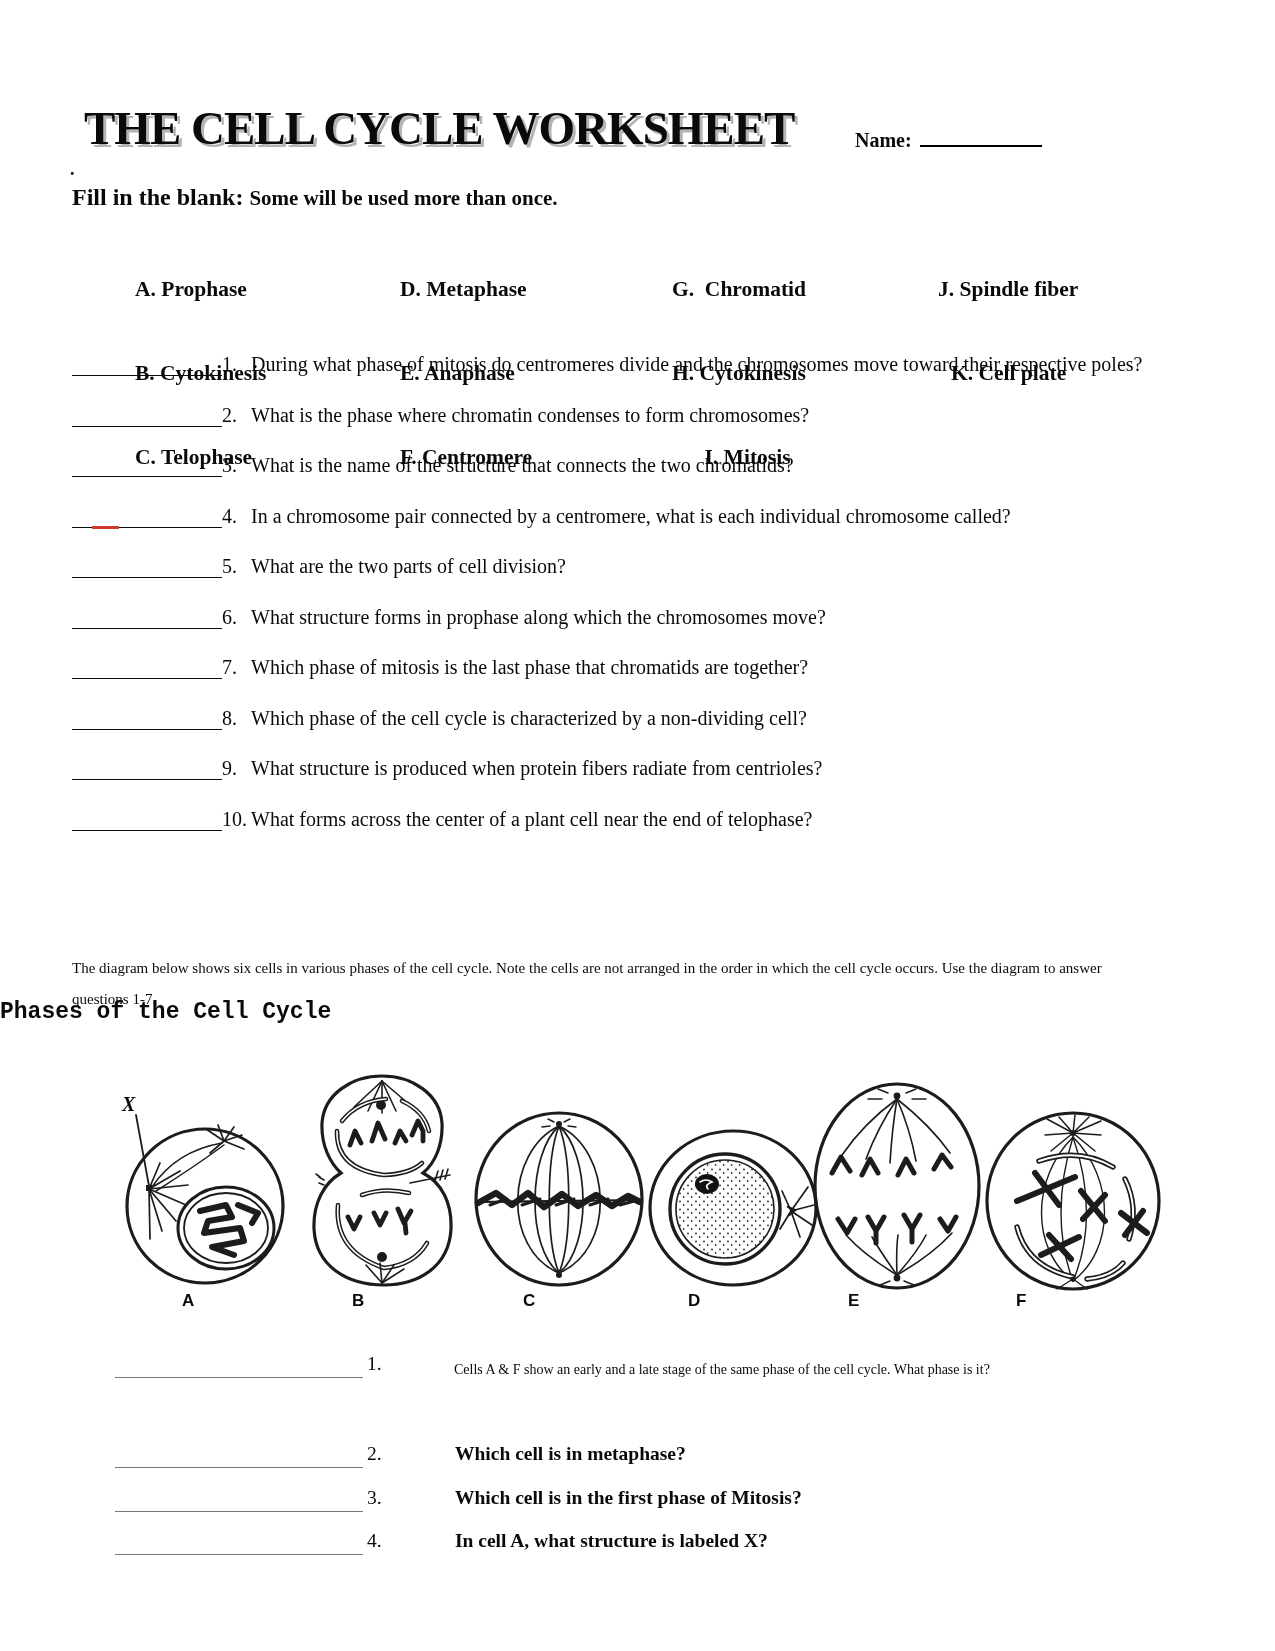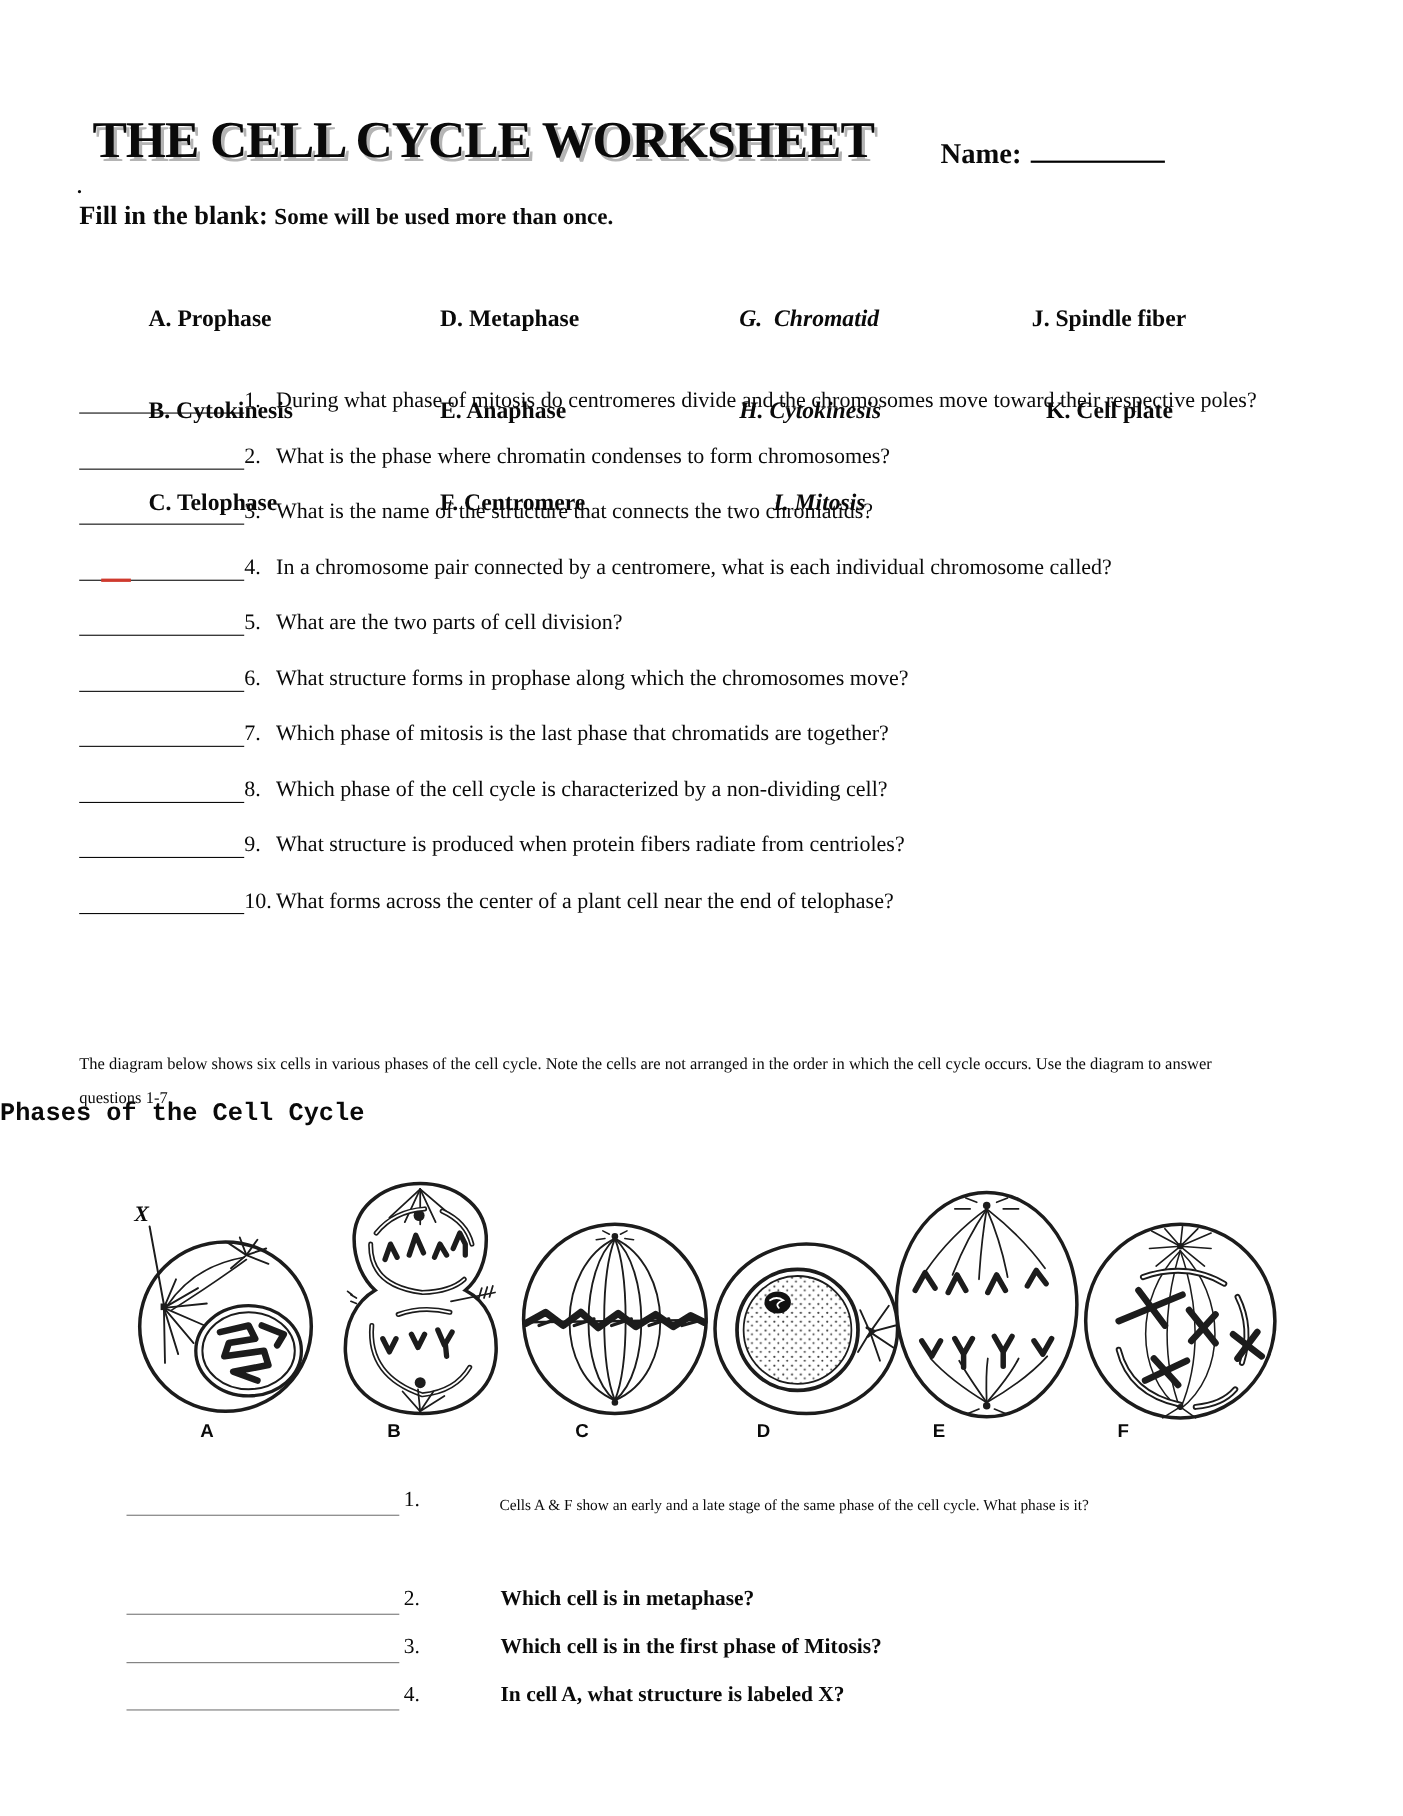--- a/index.html
+++ b/index.html
@@ -6,28 +6,28 @@
   .page{
     position:relative; width:1275px; height:1651px; background:#fff;
     font-family:"Liberation Serif", serif; color:#0a0a0a; overflow:hidden;margin-top:33px;
   }
   
   .title{
     position:absolute; left:84px; top:68px; font-size:47px; font-weight:bold;
     letter-spacing:-1px; white-space:nowrap;
     text-shadow:3px 3px 0 #b4b4b4;
   }
-  .name-wrap{position:absolute; left:855px; top:92px; font-size:26px; font-weight:bold; white-space:nowrap;}
+  .name-wrap{position:absolute; left:855px; top:92px; font-size:20px; font-weight:bold; white-space:nowrap;}
   .name-blank{display:inline-block; width:122px; border-bottom:2.2px solid #000; height:20px; margin-left:8px;}
   .stray-period{position:absolute; left:70px; top:126px; font-size:18px; font-weight:bold;}
   
   .wb-heading{position:absolute; left:72px; top:151px; font-size:24px; font-weight:bold; white-space:nowrap;}
   .wb-heading .sub{font-size:21px;}
   .wb-col{position:absolute; top:186px; font-size:21.5px; font-weight:bold; line-height:28px; white-space:pre-wrap;}
-  .wb-col1{left:135px;} .wb-col2{left:400px;} .wb-col3{left:672px;font-style:italic;} .wb-col4{left:938px;}
+  .wb-col1{left:135px;} .wb-col2{left:400px;} .wb-col3{left:672px;} .wb-col4{left:938px;}
   .wb-col3 .wb-item:nth-child(3){padding-left:17px;text-align:center;}
   .wb-col4 .wb-item:nth-child(2){padding-left:13px;}
   
   .questions{position:absolute; left:72px; top:318px; width:1140px; font-size:20px; line-height:26px;}
   .q-row{display:flex; align-items:flex-start; margin-bottom:24.5px;}
   .q-blank{position:relative; flex:none; width:150px; height:24px; border-bottom:1.7px solid #0a0a0a;}
   .q-num{flex:none; min-width:29px;}
   .q-text{flex:1; max-width:905px;}
   .red-mark{position:absolute; left:20px; bottom:-2px; width:27px; height:3px; background:#cf3a2e;}
   

